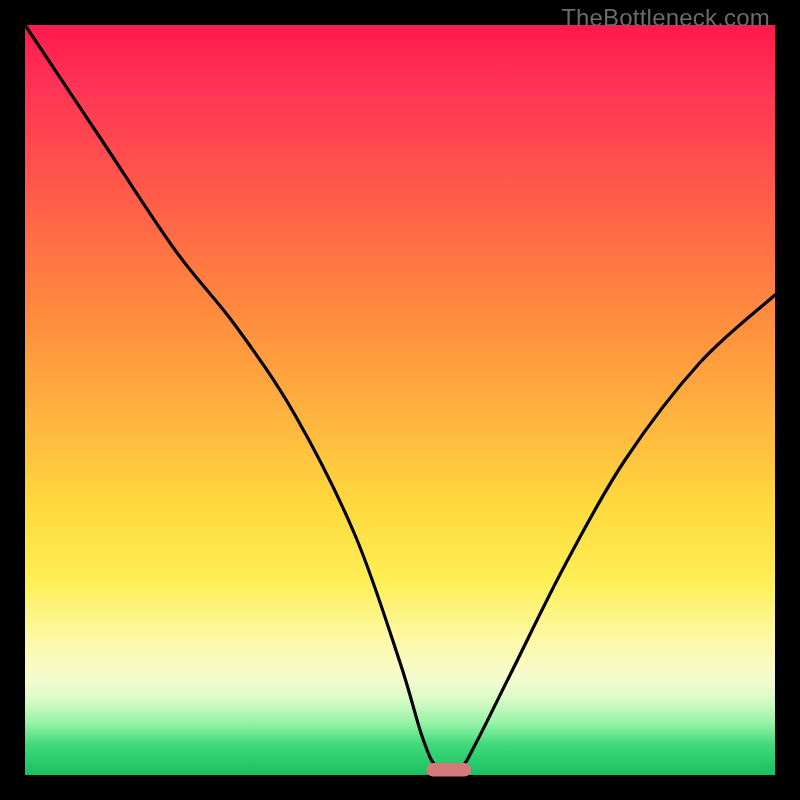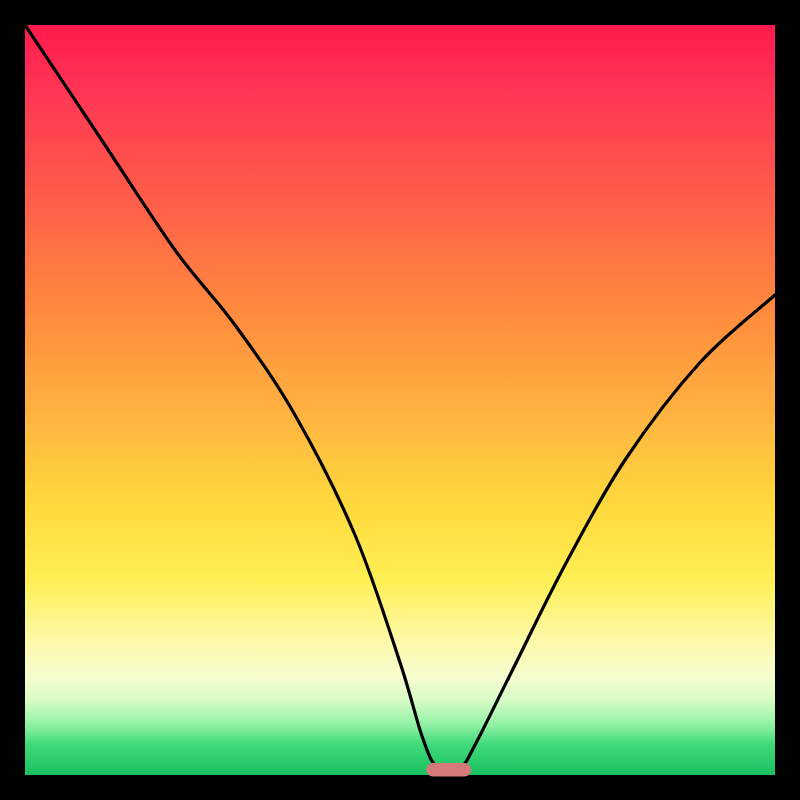--- a/index.html
+++ b/index.html
@@ -77,14 +77,15 @@
 
   <div class="plot-area">
 
     <svg class="curve" viewBox="0 0 750 750" preserveAspectRatio="none">
       <path class="curve-path" d="M 0,0 C 12.5,18.75 50,75 75,112.5 C 100,150 127.5,193.75 150,225 C 172.5,256.25 190.00000000000003,272.5 210.00000000000003,300 C 230.00000000000003,327.5 250,355 270,390 C 290,425 312.5,468.75 330,510 C 347.5,551.25 363.75,603.75 375,637.5 C 386.25,671.25 391.25,695 397.5,712.5 C 403.75,730 406.25000000000006,737.5 412.50000000000006,742.5 C 418.75000000000006,747.5 428.74999999999994,746.25 434.99999999999994,742.5 C 441.24999999999994,738.75 441.25,736.25 450,720 C 458.75,703.75 472.5,675 487.5,645 C 502.5,615 521.25,575 540,540 C 558.75,505 577.5,468.75 600,435 C 622.5,401.25 650,364.99999999999994 675,337.49999999999994 C 700,309.99999999999994 737.5,281.25 750,270 "></path>
       <rect class="marker" x="401.24999999999994" y="738" width="45" height="13.500000000000002" rx="6.750000000000001" ry="6.750000000000001"></rect>
     </svg>
 
   </div>
 
+  <div class="watermark">TheBottleneck.com</div>
 
 </div>
 
 </body></html>

